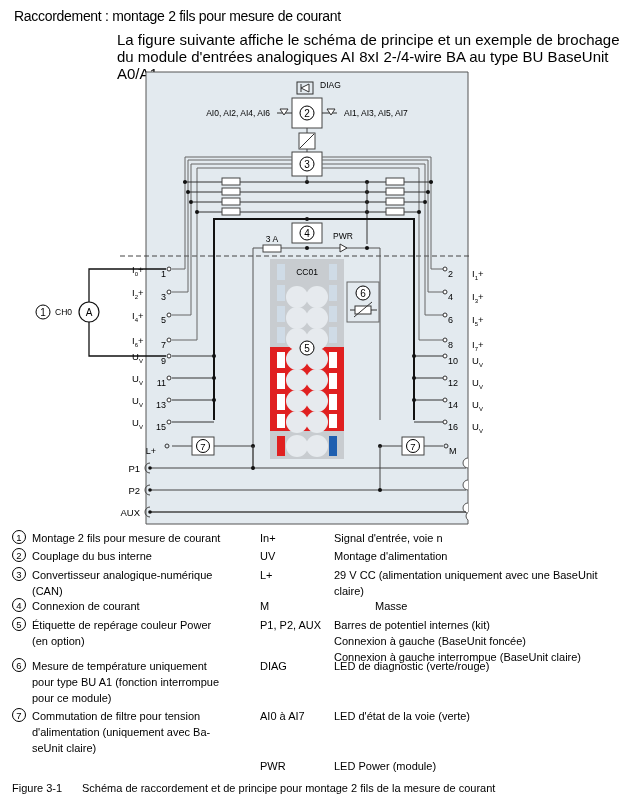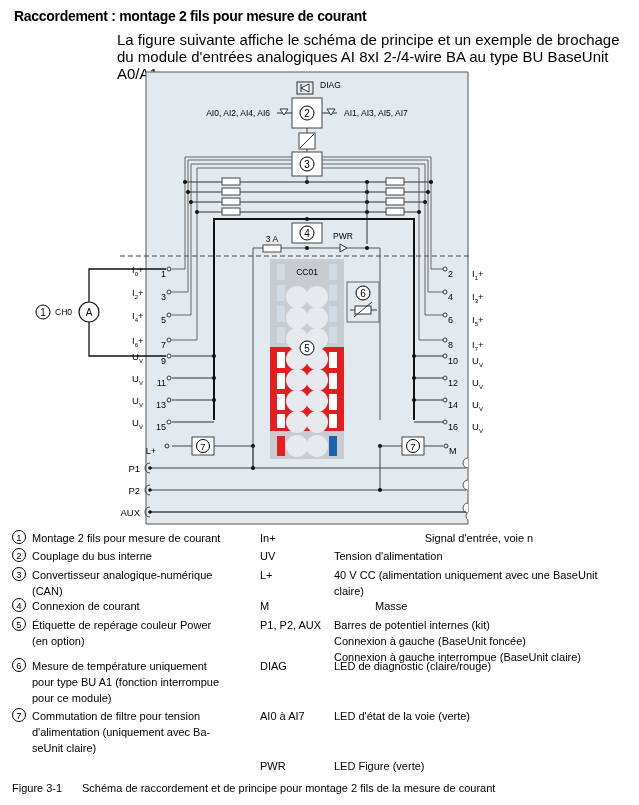--- a/index.html
+++ b/index.html
@@ -1,18 +1,18 @@
 <!DOCTYPE html>
 <html><head>
 <meta charset="utf-8">
 <style>
   html, body { margin:0; padding:0; background:#ffffff; }
   body { width:639px; height:805px; position:relative; overflow:hidden;
          font-family:"Liberation Sans", sans-serif; color:#000; }
-  .title { position:absolute; left:14px; top:8px; font-size:14px; font-weight:bold; letter-spacing:-0.3px; }
+  .title { position:absolute; left:14px; top:8px; font-size:14px; font-weight:normal; letter-spacing:-0.3px; }
   .intro { position:absolute; left:117px; top:31px; width:510px; font-size:15px; line-height:17px; }
   #diagram { position:absolute; left:0; top:70px; }
   .legend { position:absolute; left:0; top:530px; width:639px; font-size:11px; }
   .lrow { position:absolute; left:0; width:639px; }
   .num { position:absolute; left:12px; width:14px; height:14px; border:1px solid #000; border-radius:50%;
          font-size:9.5px; line-height:14px; text-align:center; box-sizing:border-box; }
   .ltext { position:absolute; left:32px; width:190px; line-height:16px; }
   .lsym { position:absolute; left:260px; line-height:16px; }
   .ldesc { position:absolute; left:334px; width:290px; line-height:16px; }
   .caption { position:absolute; left:12px; top:782px; font-size:11px; }
@@ -294,62 +294,62 @@
   <text x="140" y="472" font-size="9.5" text-anchor="end">P1</text>
   <text x="140" y="494" font-size="9.5" text-anchor="end">P2</text>
   <text x="140" y="516" font-size="9.5" text-anchor="end">AUX</text>
 </svg>
 
 <div class="legend" id="legend">
     <div class="lrow" style="top: 0px;">
       <div class="num">1</div>
       <div class="ltext">Montage 2 fils pour mesure de courant</div>
       <div class="lsym">In+</div>
-      <div class="ldesc" style="white-space: pre-line; text-align: center;">Signal d'entrée, voie n</div>
+      <div class="ldesc" style="white-space: pre-line;">Signal d'entrée, voie n</div>
     </div>
     <div class="lrow" style="top: 18px;">
       <div class="num">2</div>
       <div class="ltext">Couplage du bus interne</div>
       <div class="lsym">UV</div>
-      <div class="ldesc" style="white-space: pre-line;">Tension d'alimentation</div>
+      <div class="ldesc" style="white-space: pre-line;">Montage d'alimentation</div>
     </div>
     <div class="lrow" style="top: 37px;">
       <div class="num">3</div>
       <div class="ltext">Convertisseur analogique-numérique (CAN)</div>
       <div class="lsym">L+</div>
-      <div class="ldesc" style="white-space: pre-line;">40 V CC (alimentation uniquement avec une BaseUnit claire)</div>
+      <div class="ldesc" style="white-space: pre-line;">29 V CC (alimentation uniquement avec une BaseUnit claire)</div>
     </div>
     <div class="lrow" style="top: 68px;">
       <div class="num">4</div>
       <div class="ltext">Connexion de courant</div>
       <div class="lsym">M</div>
       <div class="ldesc" style="white-space: pre-line; padding-left: 41px;">Masse</div>
     </div>
     <div class="lrow" style="top: 87px;">
       <div class="num">5</div>
       <div class="ltext">Étiquette de repérage couleur Power (en option)</div>
       <div class="lsym">P1, P2, AUX</div>
       <div class="ldesc" style="white-space: pre-line;">Barres de potentiel internes (kit)
 Connexion à gauche (BaseUnit foncée)
 Connexion à gauche interrompue (BaseUnit claire)</div>
     </div>
     <div class="lrow" style="top: 128px;">
       <div class="num">6</div>
       <div class="ltext">Mesure de température uniquement pour type BU A1 (fonction interrompue pour ce module)</div>
       <div class="lsym">DIAG</div>
-      <div class="ldesc" style="white-space: pre-line;">LED de diagnostic (claire/rouge)</div>
+      <div class="ldesc" style="white-space: pre-line;">LED de diagnostic (verte/rouge)</div>
     </div>
     <div class="lrow" style="top: 178px;">
       <div class="num">7</div>
       <div class="ltext">Commutation de filtre pour tension d'alimentation (uniquement avec Ba-seUnit claire)</div>
       <div class="lsym">AI0 à AI7</div>
       <div class="ldesc" style="white-space: pre-line;">LED d'état de la voie (verte)</div>
     </div>
     <div class="lrow" style="top: 228px;">
       <div class="ltext"></div>
       <div class="lsym">PWR</div>
-      <div class="ldesc" style="white-space: pre-line;">LED Figure (verte)</div>
+      <div class="ldesc" style="white-space: pre-line;">LED Power (module)</div>
     </div>
   </div>
 
 <div class="caption">
   <span class="fig">Figure 3-1</span><span>Schéma de raccordement et de principe pour montage 2 fils de la mesure de courant</span>
 </div>
 
 </body></html>

